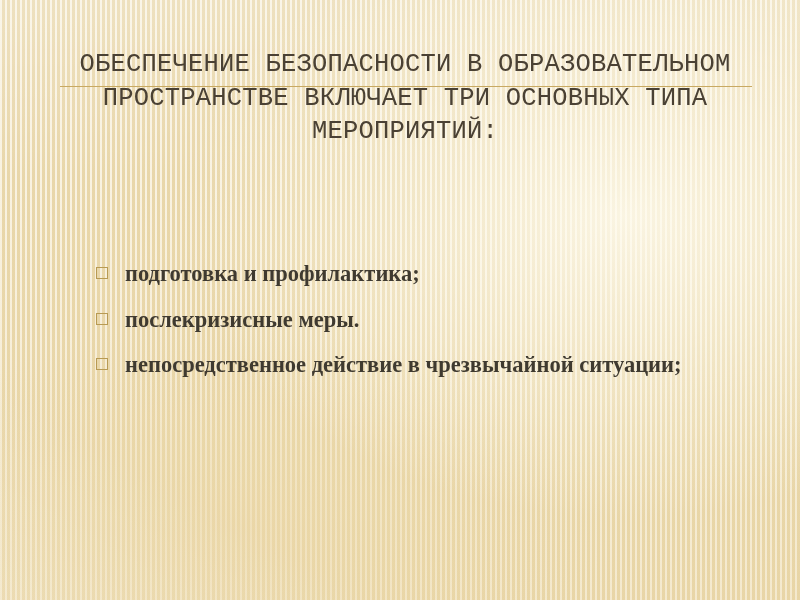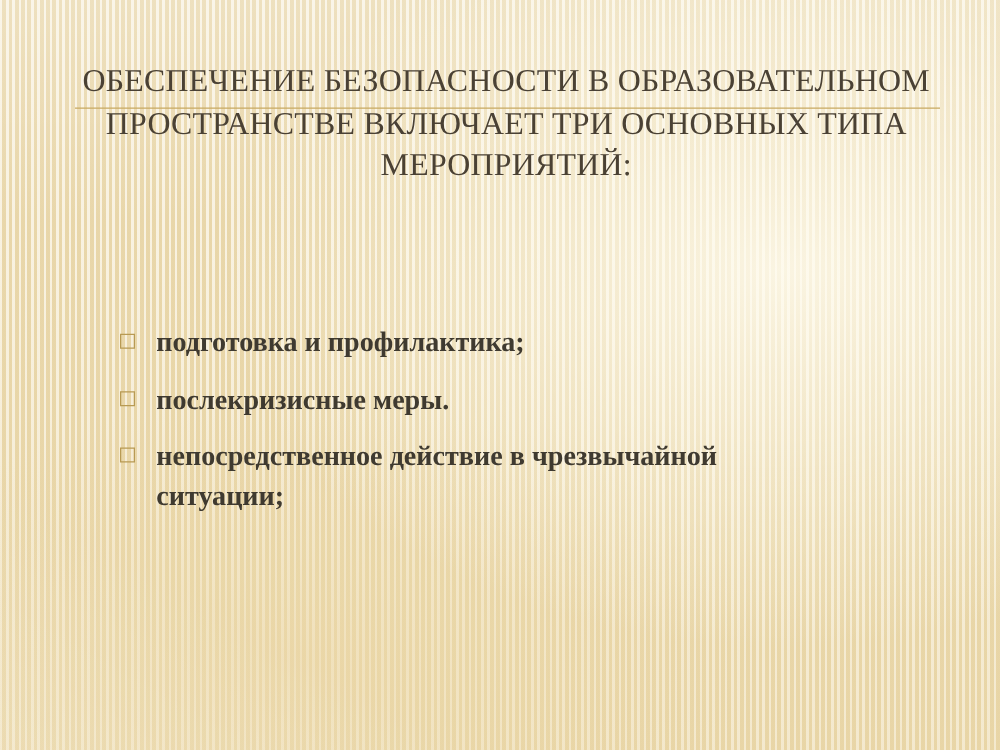--- a/index.html
+++ b/index.html
@@ -76,34 +76,34 @@
     position: absolute;
     left: 60px;
     top: 86px;
     width: 692px;
     height: 1px;
     background: #c8a962;
     z-index: 3;
   }
   .slide-title {
     margin: 0;
-    font-family: Liberation Serif, serif;
+    font-family: Liberation Mono, monospace;
     font-size: 25.5px;
     line-height: 1.32;
     letter-spacing: 0.2px;
     color: #4a4134;
     font-weight: normal;
     text-transform: uppercase;
   }
 
   .bullets {
     position: absolute;
     left: 96px;
     top: 258px;
-    width: 506px;
+    width: 620px;
     margin: 0;
     padding: 0;
     list-style: none;
   }
   .bullet-item {
     display: flex;
     align-items: flex-start;
     margin-bottom: 14px;
   }
   .bullet-marker {

